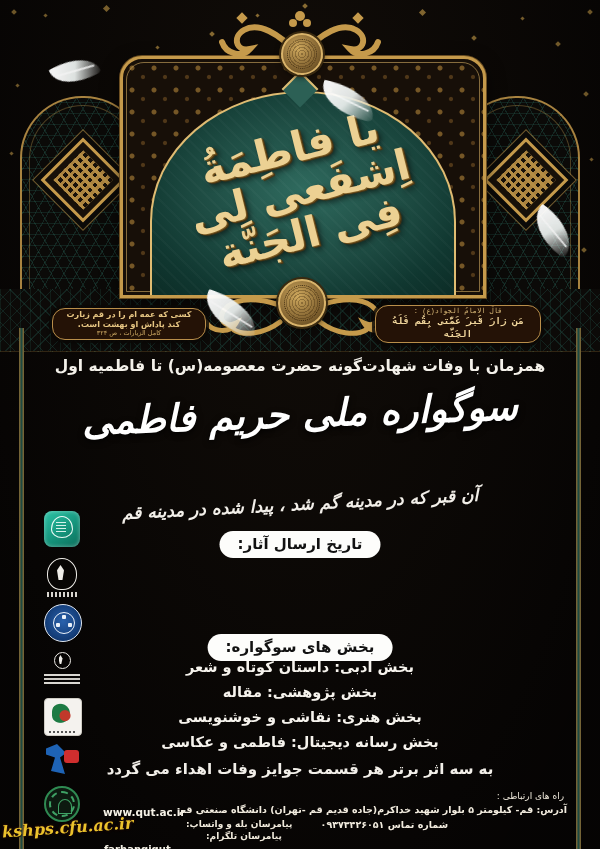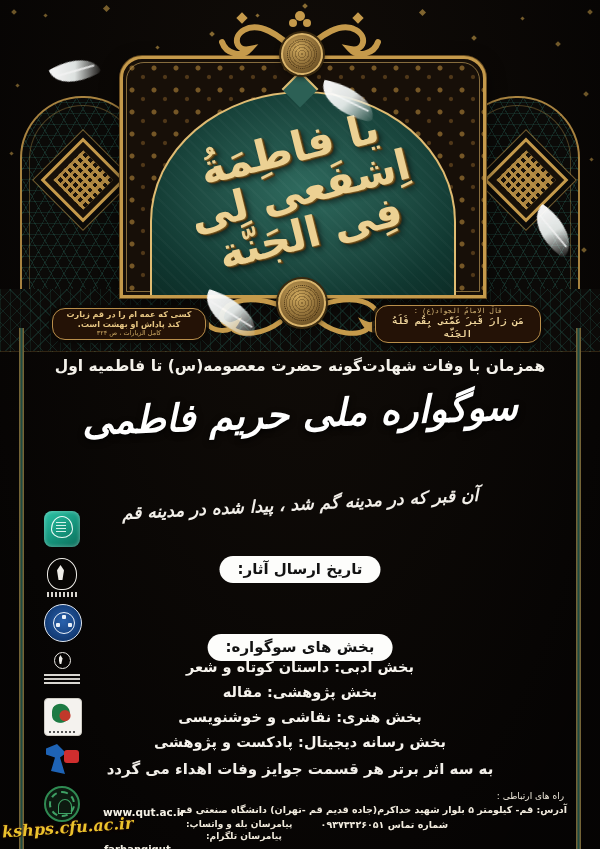--- a/index.html
+++ b/index.html
@@ -99,21 +99,21 @@
   .center-text{position:absolute; left:0; right:0; text-align:center; z-index:3;}
   .occasion{top:357px; font-size:15.5px; font-weight:bold; color:#f4f1ea; letter-spacing:.2px;}
   .main-title{top:392px; font-size:38px; font-weight:bold; font-style:italic;
     transform:rotate(-2deg); color:#ffffff; white-space:nowrap;
     text-shadow:0 2px 6px rgba(0,0,0,.8);}
   .subtitle{top:494px; font-size:17px; font-weight:bold; font-style:italic;
     transform:rotate(-3deg); color:#f2efe9; white-space:nowrap;}
   .pill{position:absolute; left:50%; transform:translateX(-50%); z-index:3;
     background:#fdfdfb; color:#121212; border-radius:16px; padding:4px 18px 5px;
     font-size:15px; font-weight:bold; white-space:nowrap;}
-  .pill.deadline{top:556px;text-align:center;}
+  .pill.deadline{top:531px;text-align:center;}
   .pill.sections{top:634px;}
   .date-line{top:587px; font-size:15.5px; font-weight:bold;}
   .sections-list{position:absolute; left:0; right:0; top:655px; text-align:center; z-index:3;}
   .sections-list div{font-size:14.5px; font-weight:bold; line-height:25px; color:#f6f3ed;}
   .prize-note{top:760px; font-size:15px; font-weight:bold;}
   
   .logo{position:absolute; left:44px; width:36px; z-index:3;}
   .logo-teal{top:511px; height:36px; border-radius:8px;
     background:linear-gradient(145deg,#2cc3a6,#149078 60%,#0d6e5b);
     box-shadow:inset 0 0 4px rgba(255,255,255,.4);}
@@ -271,21 +271,21 @@
   <h1 class="center-text main-title" style="margin:0">سوگواره ملی حریم فاطمی</h1>
   <div class="center-text subtitle">آن قبر که در مدینه گم شد ، پیدا شده در مدینه قم</div>
 
   <div class="pill deadline">تاریخ ارسال آثار:</div>
   <div class="pill sections">بخش های سوگواره:</div>
 
   <div class="sections-list">
     <div>بخش ادبی: داستان کوتاه و شعر</div>
     <div>بخش پژوهشی: مقاله</div>
     <div>بخش هنری: نقاشی و خوشنویسی</div>
-    <div>بخش رسانه دیجیتال: پادکست و پژوهشی</div>
+    <div>بخش رسانه دیجیتال: فاطمی و عکاسی</div>
   </div>
   <div class="center-text prize-note">به سه اثر  برتر هر قسمت جوایز وفات اهداء می گردد</div>
 
   <div class="logo logo-teal"></div>
   <div class="logo logo-wreath">
     <div class="ring"></div>
     <div class="cap"></div>
   </div>
   <div class="logo logo-blue"></div>
   <div class="logo logo-script">

